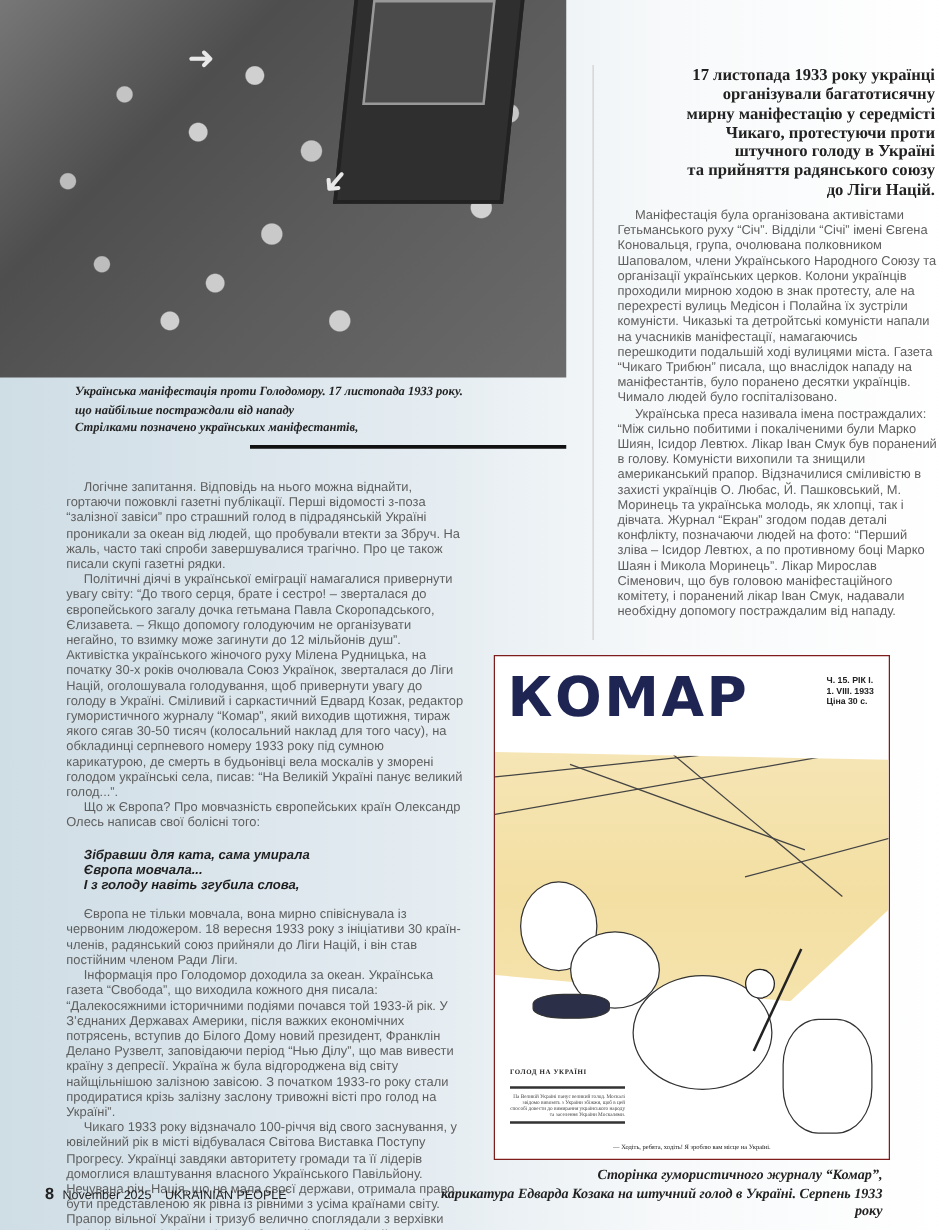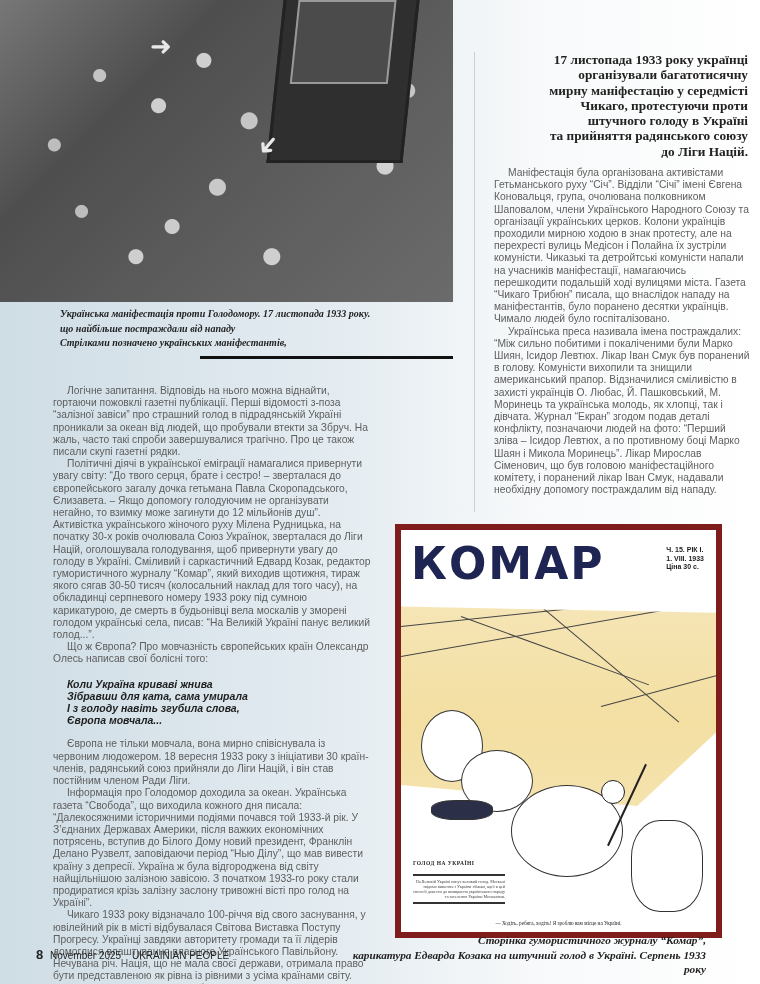--- a/index.html
+++ b/index.html
@@ -59,21 +59,21 @@
   }
   .body-text p { margin: 0; text-indent: 14px; }
   .right-col { position: absolute; left: 494px; top: 167px; width: 256px; }
   .poem {
     margin: 12px 0 12px 14px; font-style: italic; font-weight: bold; color: #1e1e1e;
     font-size: 10.5px; line-height: 12.2px;
   }
   .poem div { text-indent: 0; }
   .magazine {
     position: absolute; left: 395px; top: 524px; width: 315px; height: 402px;
-    background: #fff; border: 6px solid #7f1d1d; overflow: hidden;
+    background: #fff; border: 1px solid #7f1d1d; overflow: hidden;
   }
   .mag-title {
     position: absolute; left: 10px; top: 12px; font-family: "DejaVu Sans", sans-serif;
     font-weight: bold; font-size: 44px; letter-spacing: 2px; color: #1f2552; line-height: 1;
   }
   .mag-meta {
     position: absolute; right: 12px; top: 16px; font-size: 7px; line-height: 8.5px;
     color: #222; font-weight: bold; text-align: left;
   }
   .mag-field {
@@ -143,24 +143,23 @@
 <div class="right-col body-text">
   <p>Маніфестація була організована активістами Гетьманського руху “Січ”. Відділи “Січі” імені Євгена Коновальця, група, очолювана полковником  Шаповалом, члени Українського Народного Союзу та організації українських церков. Колони українців проходили мирною ходою в знак протесту, але на перехресті вулиць Медісон і Полайна їх зустріли комуністи. Чиказькі та детройтські комуністи напали на учасників маніфестації, намагаючись перешкодити подальшій ході вулицями міста. Газета “Чикаго Трибюн” писала, що внаслідок нападу на маніфестантів, було поранено десятки українців. Чимало людей було госпіталізовано.</p>
   <p>Українська преса називала імена постраждалих: “Між сильно побитими і покаліченими були Марко Шиян, Ісидор Левтюх. Лікар Іван Смук був поранений в голову. Комуністи вихопили та знищили американський прапор. Відзначилися сміливістю в захисті українців О. Любас, Й. Пашковський, М. Моринець та українська молодь, як хлопці, так і дівчата. Журнал “Екран” згодом подав деталі конфлікту, позначаючи людей на фото: “Перший зліва – Ісидор Левтюх, а по противному боці Марко Шаян і Микола Моринець”. Лікар Мирослав Сіменович, що був головою маніфестаційного комітету, і поранений лікар Іван Смук, надавали необхідну допомогу постраждалим від нападу.</p>
 </div>
 
 <div class="body-text" style="position:absolute; left:53px; top:385px; width:318px;">
   <p>Логічне запитання. Відповідь на нього можна віднайти, гортаючи пожовклі газетні публікації. Перші відомості з-поза “залізної завіси” про страшний голод в підрадянській Україні проникали за океан від людей, що пробували втекти за Збруч. На жаль, часто такі спроби завершувалися трагічно. Про це також писали скупі газетні рядки.</p>
   <p>Політичні діячі в української еміграції намагалися привернути увагу світу: “До твого серця, брате і сестро! – зверталася до європейського загалу дочка гетьмана Павла Скоропадського, Єлизавета. – Якщо допомогу голодуючим не організувати негайно, то взимку може загинути до 12 мільйонів душ”. Активістка українського жіночого руху Мілена Рудницька, на початку 30-х років очолювала Союз Українок, зверталася до Ліги Націй, оголошувала голодування, щоб привернути увагу до голоду в Україні. Сміливий і саркастичний Едвард Козак, редактор гумористичного журналу “Комар”, який виходив щотижня, тираж якого сягав 30-50 тисяч (колосальний наклад для того часу), на обкладинці серпневого номеру 1933 року під сумною карикатурою, де смерть в будьонівці вела москалів у зморені голодом українські села, писав: “На Великій Україні панує великий голод...”.</p>
   <p>Що ж Європа? Про мовчазність європейських країн Олександр Олесь написав свої болісні того:</p>
   <div class="poem">
-    <div>Коли Україна криваві жнива</div>
     <div>Зібравши для ката, сама умирала</div>
+    <div>Європа мовчала...</div>
     <div>І з голоду навіть згубила слова,</div>
-    <div>Європа мовчала...</div>
   </div>
   <p>Європа не тільки мовчала, вона мирно співіснувала із червоним людожером. 18 вересня 1933 року з ініціативи 30 країн-членів, радянський союз прийняли до Ліги Націй, і він став постійним членом Ради Ліги.</p>
   <p>Інформація про Голодомор доходила за океан. Українська газета “Свобода”, що виходила кожного дня писала: “Далекосяжними історичними подіями почався той 1933-й рік. У З’єднаних Державах Америки, після важких економічних потрясень, вступив до Білого Дому новий президент, Франклін Делано Рузвелт, заповідаючи період “Нью Ділу”, що мав вивести країну з депресії. Україна ж була відгороджена від світу найщільнішою залізною завісою. З початком 1933-го року стали продиратися крізь залізну заслону тривожні вісті про голод на Україні”.</p>
   <p>Чикаго 1933 року відзначало 100-річчя від свого заснування, у ювілейний рік в місті відбувалася Світова Виставка Поступу Прогресу. Українці завдяки авторитету громади та її лідерів домоглися влаштування власного Українського Павільйону. Нечувана річ. Нація, що не мала своєї держави, отримала право бути представленою як рівна із рівними з усіма країнами світу. Прапор вільної України і тризуб велично споглядали з верхівки павільйону на відвідувачів, а їх було майже два мільйони. Наприкінці серпня 1933 року організатори Світової Виставки в Чикаго оголосили Український Тиждень, де відбувалися урочисті паради, концерти, з’їзди українців. Озеро Мічиган нагадувало Чорне море, коли тисячні колони українців у національних строях проходили його набережною. Першого листопада 1933 року Український Павільйон завершив свою роботу.</p>
 </div>
 
 <div class="magazine">
   <div class="mag-title">КОМАР</div>
   <div class="mag-meta">
     <div>Ч. 15. РІК І.</div>

